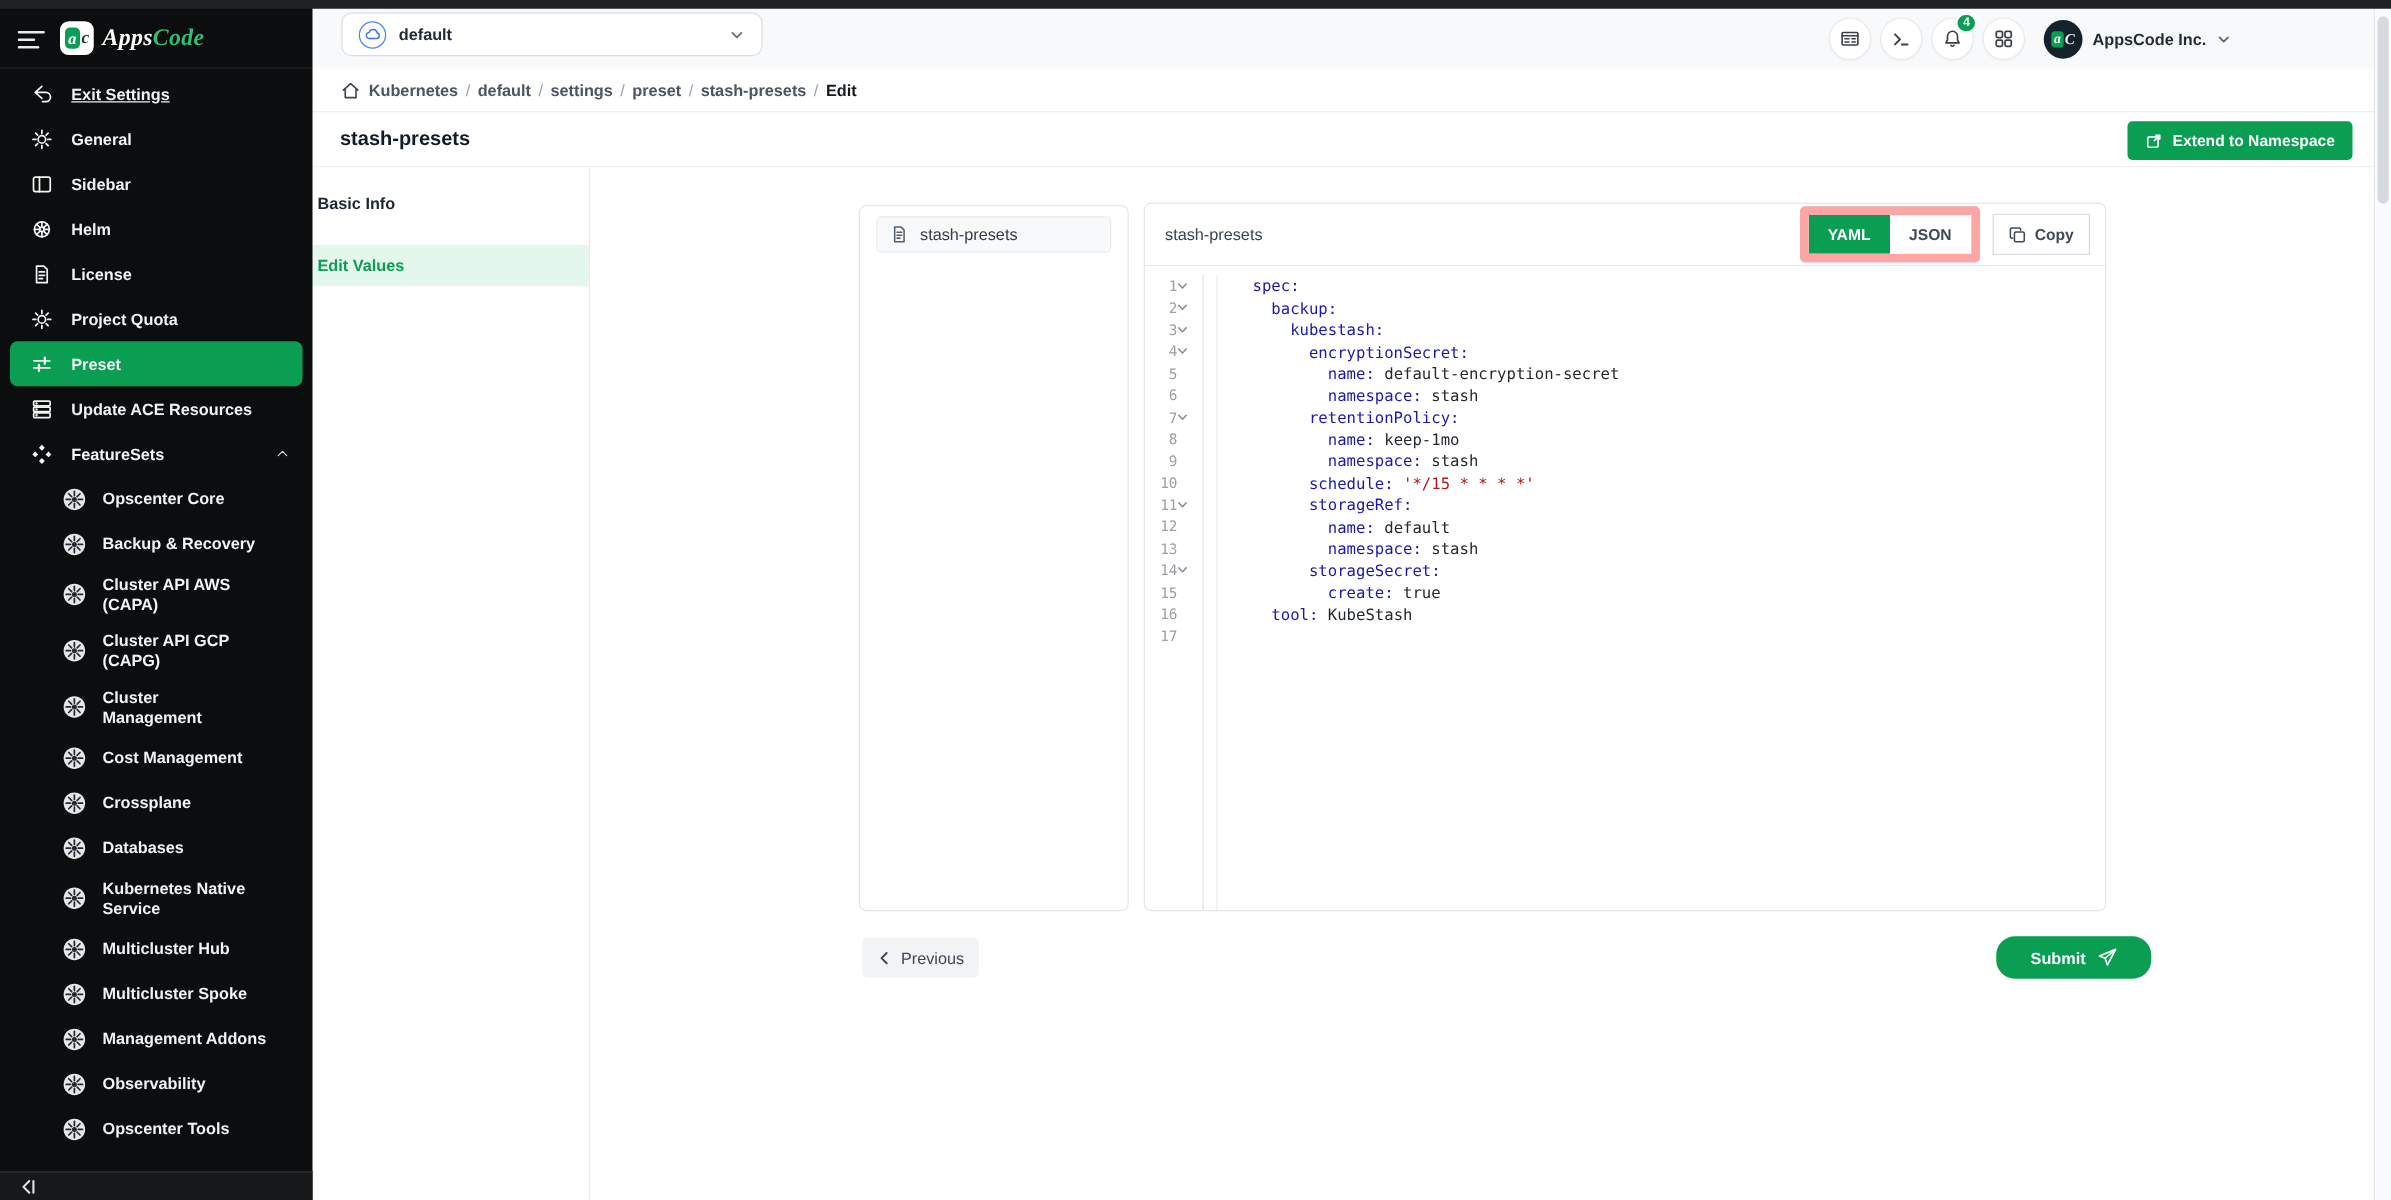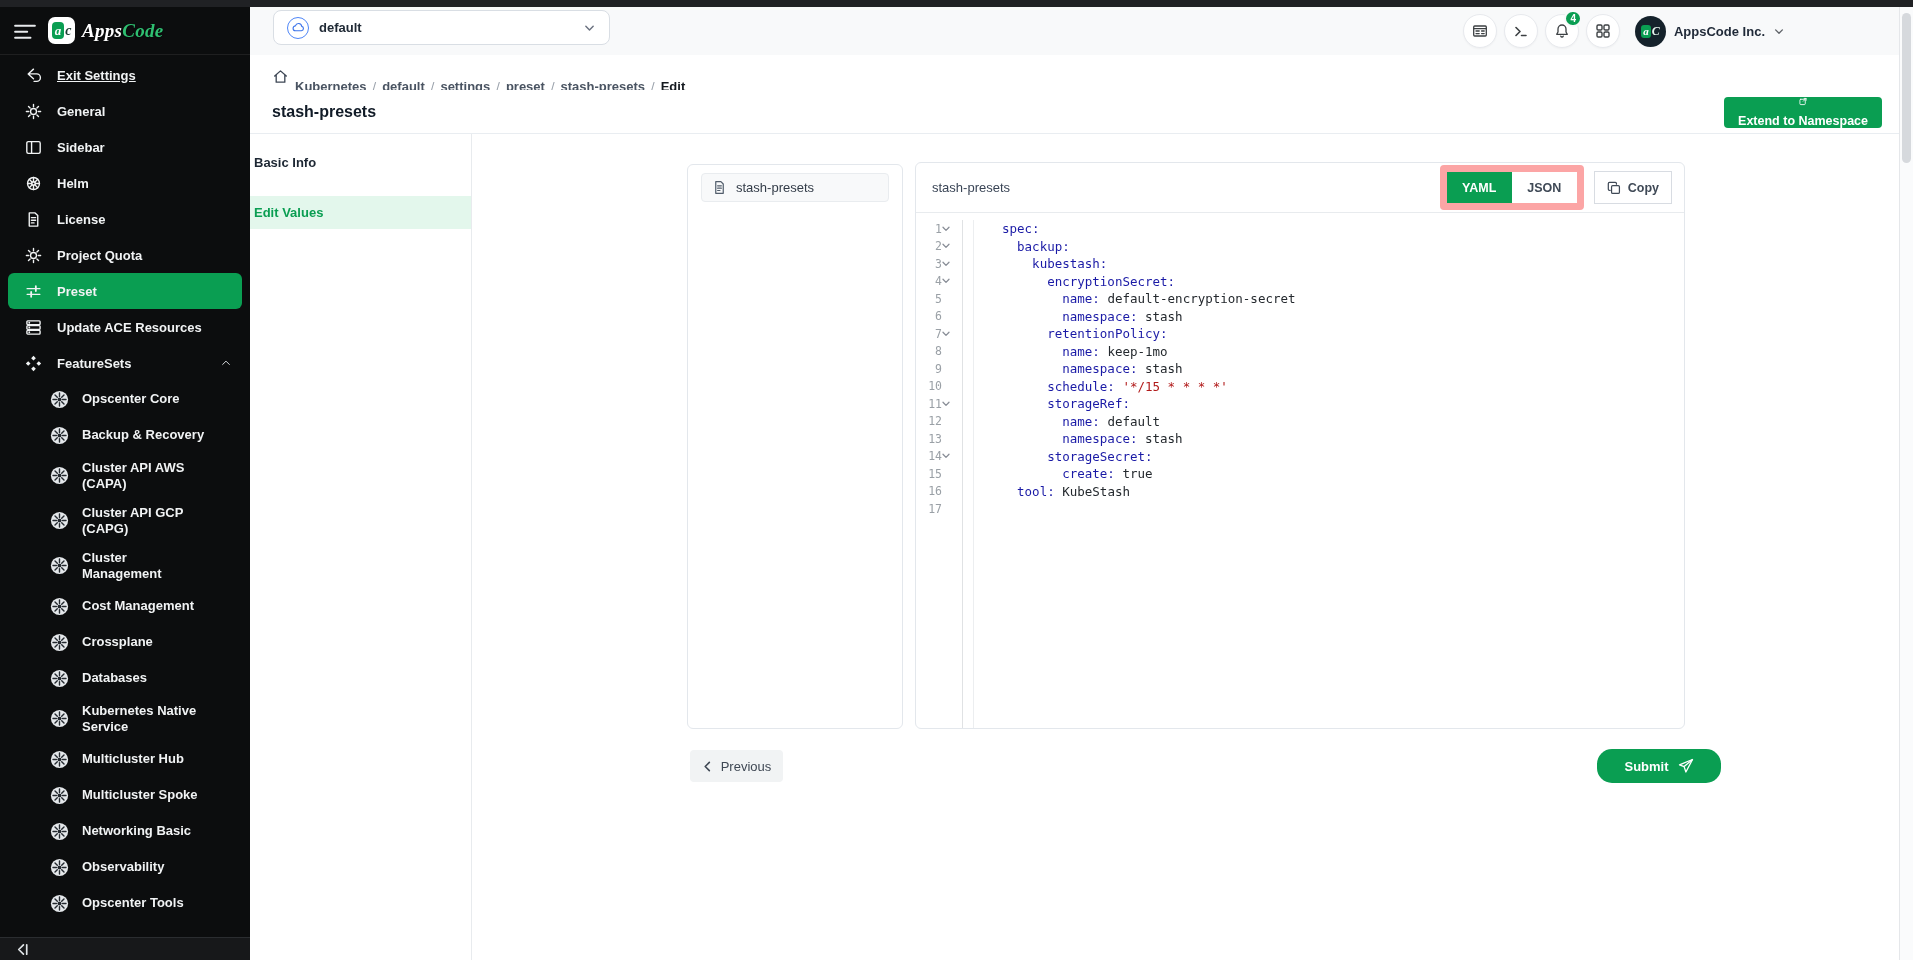--- a/index.html
+++ b/index.html
@@ -67,35 +67,35 @@
                  display:flex; align-items:center; justify-content:center; }
   .account { display:flex; align-items:center; gap:8px; margin-left:8px; cursor:pointer; }
   .avatar { width:31px; height:31px; border-radius:50%; background:#15222b; display:flex; align-items:center;
             justify-content:center; font-family:"Liberation Serif",serif; font-style:italic; font-weight:700; }
   .avatar .aa { background:#0a9e52; color:#fff; border-radius:3px; font-size:11px; padding:0 2px; line-height:13px; }
   .avatar .ac { color:#e8f5ee; font-size:12px; margin-left:1px; }
   .account-name { font-size:13px; font-weight:700; color:#1f2937; }
   .account .ddchev { width:12px; height:12px; color:#5f6368; }
 
   
-  .breadcrumb-bar { position:absolute; left:250px; right:14px; top:69px; height:35px; background:#fff;
-                    border-bottom:1px solid #dfe7f3; display:flex; padding-left:23px; }
+  .breadcrumb-bar { position:absolute; left:250px; right:14px; top:55px; height:35px; background:#fff;
+                    border-bottom:1px solid #dfe7f3; display:flex; align-items:center; padding-left:23px; }
   .home-ic { width:15px; height:15px; color:#3d4654; margin-right:7px; flex:none; }
   .crumbs { display:flex; align-items:center; gap:6px; font-size:13px; }
   .crumb { color:#4a5462; font-weight:600; cursor:pointer; }
   .crumb-sep { color:#9aa1ab; font-weight:400; }
   .crumb-current { color:#14191f; font-weight:700; }
 
   
   .title-bar { position:absolute; left:250px; right:14px; top:90px; height:44px; background:#fff;
                border-bottom:1px solid #e9edf1; display:flex; align-items:center; }
   .page-title { margin-left:22px; font-size:16px; font-weight:700; color:#111b27; }
   .extend-btn { position:absolute; right:17px; top:7px; height:31px; background:#0a9e52; border:none; border-radius:4px;
                 color:#fff; font-size:12.5px; font-weight:700; display:flex; align-items:center; gap:8px;
-                padding:0 14px; cursor:pointer; font-family:"Liberation Sans",sans-serif;flex-direction:column; }
+                padding:0 14px; cursor:pointer; font-family:"Liberation Sans",sans-serif; }
   .extend-btn svg { width:14px; height:14px; }
 
   
   .content { position:absolute; left:250px; right:14px; top:134px; bottom:0; background:#fff; }
 
   .tab-panel { position:absolute; left:0; top:0; bottom:0; width:222px; border-right:1px solid #e8ebee; background:#fff; }
   .tab-item { display:flex; align-items:center; height:31px; padding-left:4px; font-size:13px; font-weight:600;
               color:#1d2733; cursor:pointer; margin-top:13px; }
   .tab-item.active { height:33px; margin-top:18px; background:#e3f7ec; color:#0a9e52; }
 
@@ -395,21 +395,21 @@
         <div class="sub-item">
           <span class="wicon">
             <svg viewBox="0 0 19 19">
               <circle cx="9.5" cy="9.5" r="8.6" fill="#e4e7ea"></circle>
               <circle cx="9.5" cy="9.5" r="2" fill="#24292f"></circle>
               <g stroke="#24292f" stroke-width="1.4" stroke-linecap="round">
                 <path d="M9.5 3v3.4M9.5 12.6V16M3 9.5h3.4M12.6 9.5H16M5 5l2.3 2.3M11.7 11.7 14 14M14 5l-2.3 2.3M7.3 11.7 5 14"></path>
               </g>
             </svg>
           </span>
-          <span class="slabel">Networking Basic</span>
+          <span class="slabel">Management Addons</span>
         </div>
         <div class="sub-item">
           <span class="wicon">
             <svg viewBox="0 0 19 19">
               <circle cx="9.5" cy="9.5" r="8.6" fill="#e4e7ea"></circle>
               <circle cx="9.5" cy="9.5" r="2" fill="#24292f"></circle>
               <g stroke="#24292f" stroke-width="1.4" stroke-linecap="round">
                 <path d="M9.5 3v3.4M9.5 12.6V16M3 9.5h3.4M12.6 9.5H16M5 5l2.3 2.3M11.7 11.7 14 14M14 5l-2.3 2.3M7.3 11.7 5 14"></path>
               </g>
             </svg>

